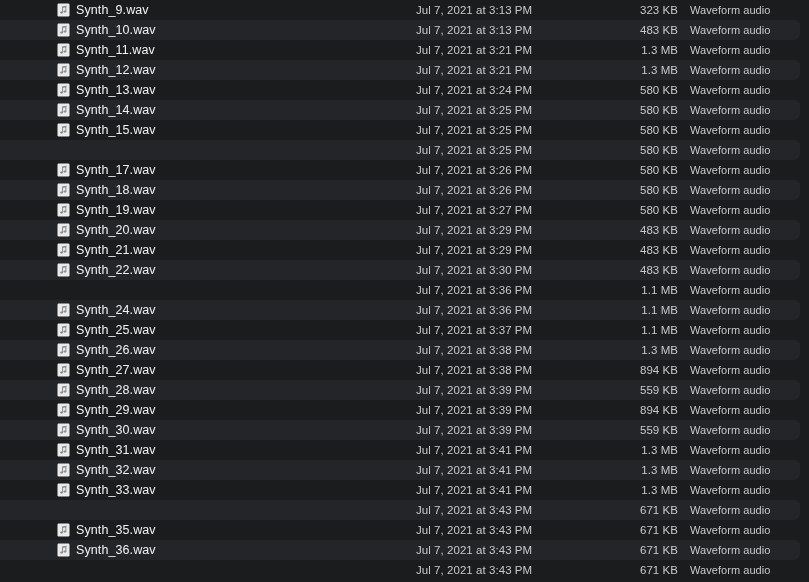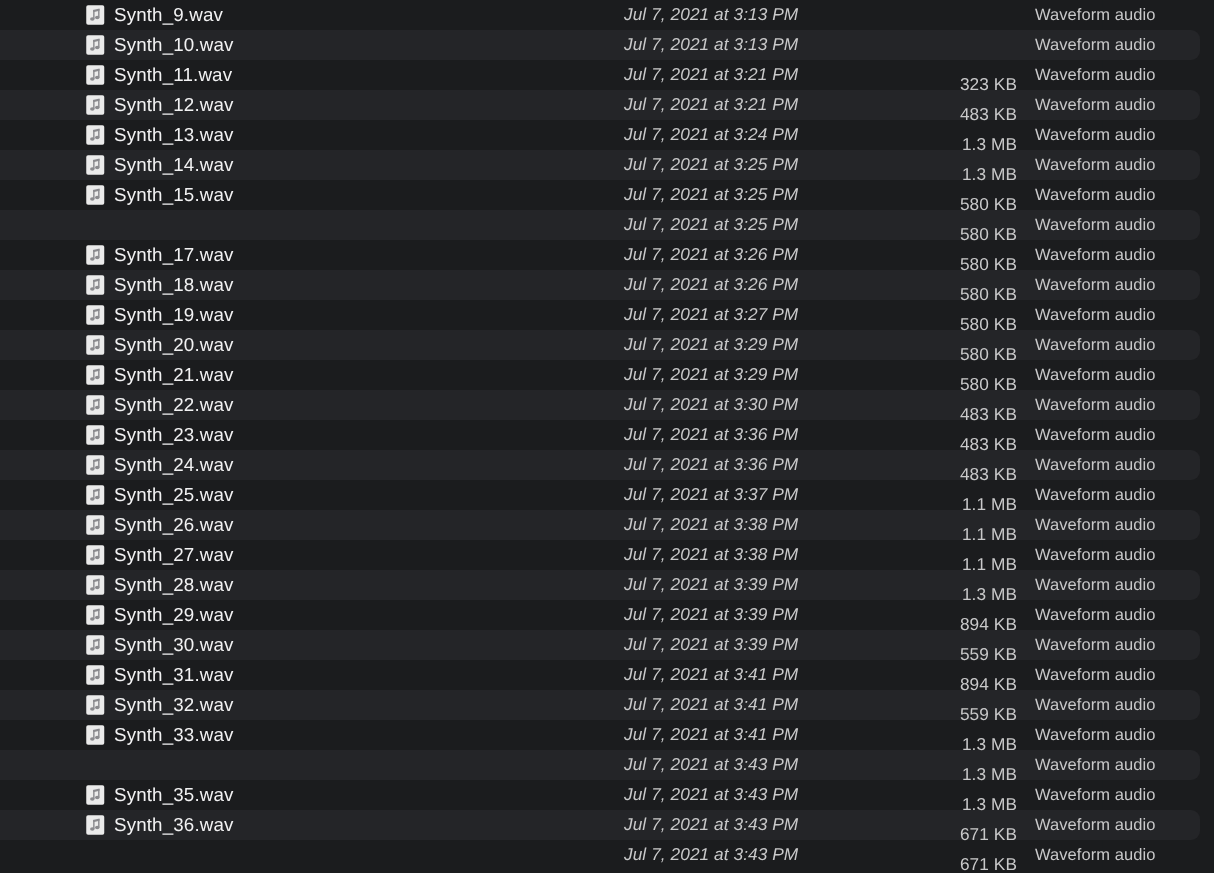--- a/index.html
+++ b/index.html
@@ -76,37 +76,35 @@
   .col-date {
     position: absolute;
     left: 416px;
     top: 0;
     height: 20px;
     line-height: 20px;
     font-size: 11.5px;
     color: #c9c9ca;
     white-space: nowrap;
     letter-spacing: 0.05px;
-    font-style: italic;
   }
 
   
   .col-size {
     position: absolute;
     left: 578px;
     width: 100px;
     top: 0;
     height: 20px;
     line-height: 20px;
     font-size: 11.5px;
     color: #c9c9ca;
     text-align: right;
     white-space: nowrap;
     letter-spacing: 0.05px;
-    margin-top: 47px;
   }
 
   
   .col-kind {
     position: absolute;
     left: 690px;
     top: 0;
     height: 20px;
     line-height: 20px;
     font-size: 11px;
@@ -326,31 +324,20 @@
           <ellipse cx="4.55" cy="9.6" rx="1.5" ry="1.15" fill="#8a8a8e"></ellipse>
           <ellipse cx="7.85" cy="8.6" rx="1.5" ry="1.15" fill="#8a8a8e"></ellipse>
         </svg>
         <span class="file-name">Synth_22.wav</span>
       </div>
       <div class="cell col-date">Jul 7, 2021 at 3:30 PM</div>
       <div class="cell col-size">483 KB</div>
       <div class="cell col-kind">Waveform audio</div>
     </div>
     <div class="row">
-      <div class="cell col-name">
-        <svg class="file-icon" viewBox="0 0 13 14">
-          <rect x="0.5" y="0.5" width="12" height="13" rx="1.2" fill="#ebebeb"></rect>
-          <rect x="5.1" y="3.6" width="0.95" height="6" fill="#8a8a8e"></rect>
-          <rect x="8.4" y="3.0" width="0.95" height="5.6" fill="#8a8a8e"></rect>
-          <path d="M5.1 3.6 L9.35 2.7 L9.35 4.2 L5.1 5.1 Z" fill="#8a8a8e"></path>
-          <ellipse cx="4.55" cy="9.6" rx="1.5" ry="1.15" fill="#8a8a8e"></ellipse>
-          <ellipse cx="7.85" cy="8.6" rx="1.5" ry="1.15" fill="#8a8a8e"></ellipse>
-        </svg>
-        <span class="file-name">Synth_23.wav</span>
-      </div>
       <div class="cell col-date">Jul 7, 2021 at 3:36 PM</div>
       <div class="cell col-size">1.1 MB</div>
       <div class="cell col-kind">Waveform audio</div>
     </div>
     <div class="row alt">
       <div class="cell col-name">
         <svg class="file-icon" viewBox="0 0 13 14">
           <rect x="0.5" y="0.5" width="12" height="13" rx="1.2" fill="#ebebeb"></rect>
           <rect x="5.1" y="3.6" width="0.95" height="6" fill="#8a8a8e"></rect>
           <rect x="8.4" y="3.0" width="0.95" height="5.6" fill="#8a8a8e"></rect>

